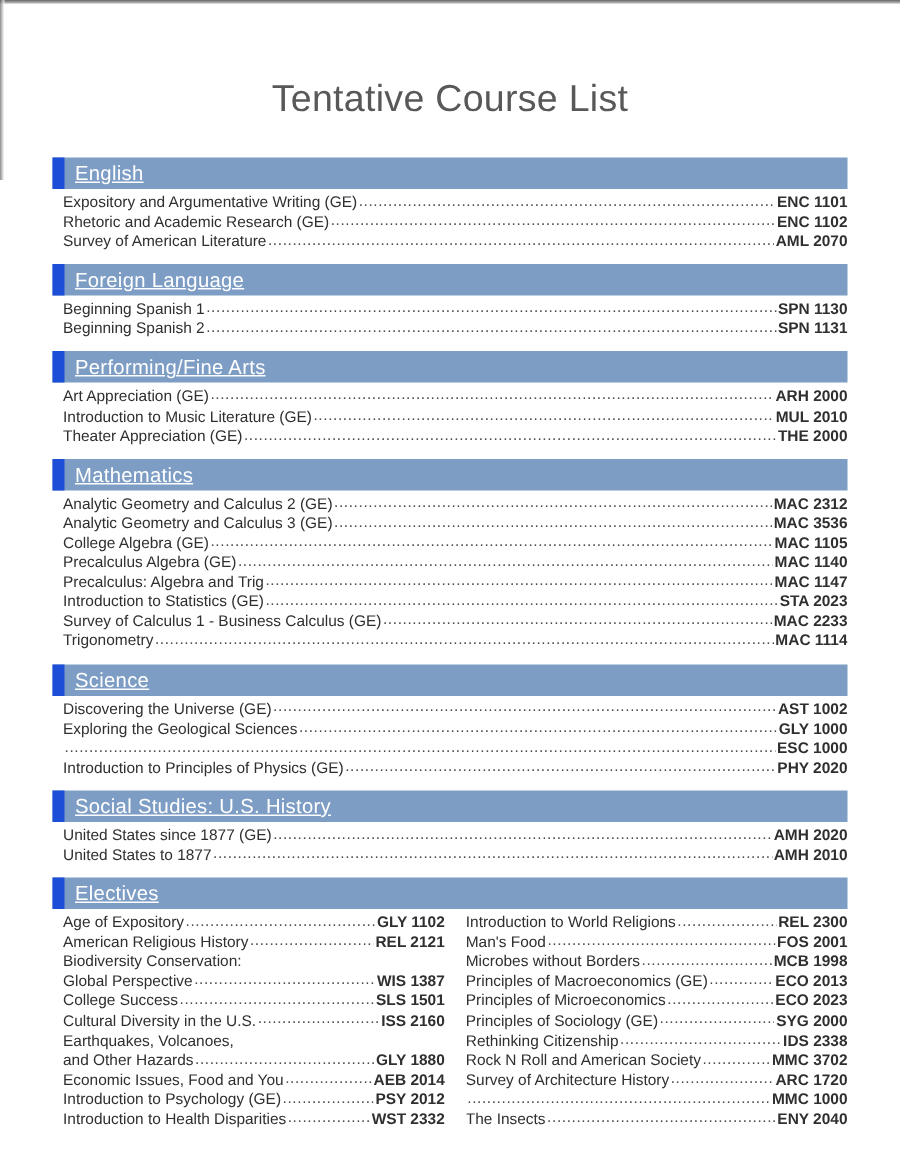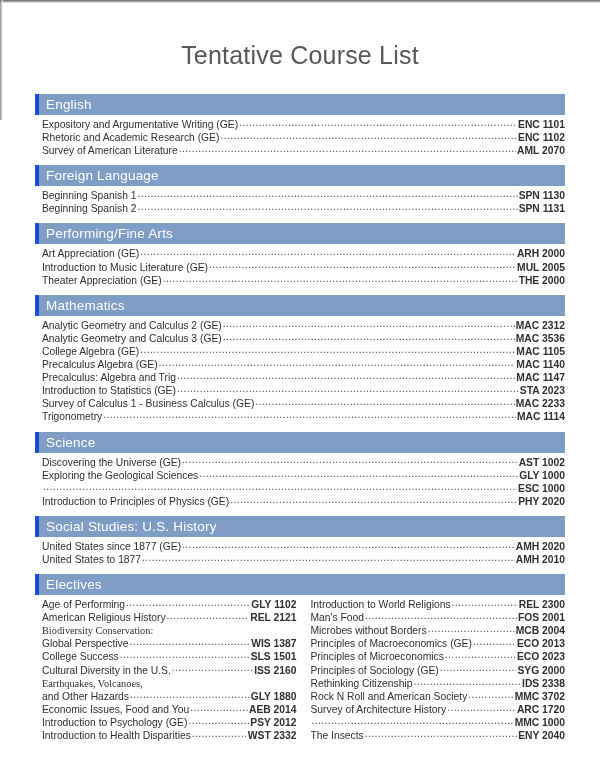--- a/index.html
+++ b/index.html
@@ -37,50 +37,51 @@
     padding: 0;
     box-sizing: border-box;
   }
   .doc-title {
     text-align: center;
     font-size: 25px;
     color: #58585a;
     font-weight: 400;
     letter-spacing: .2px;
     margin: 0;
-    padding-top: 41px;
+    padding-top: 52px;
     padding-bottom: 0;
   }
 
   .sections {
     margin-top: 24px;
     padding-left: 35px;
     padding-right: 35px;
   }
 
   .section {
     margin-bottom: 0;
   }
   .section-header {
     background: #7d9dc4;
-    border-left: 4px solid #1d4ed8;
+    border-left: 8px solid #1d4ed8;
     color: #ffffff;
     font-size: 13.5px;
     line-height: 17px;
     padding: 2px 0 2px 7px;
     font-weight: 400;
     letter-spacing: .2px;
+    text-decoration: underline;
   }
   .section-body {
     padding: 3px 0 8px 7px;
   }
 
   .course-row {
     display: flex;
-    align-items: flex-start;
+    align-items: center;
     font-size: 10.3px;
     line-height: 13.1px;
     color: #2f2f2f;
     white-space: nowrap;
     overflow: hidden;
   }
   .course-name {
     flex: 0 0 auto;
   }
   .leader {
@@ -99,21 +100,21 @@
     white-space: nowrap;
     letter-spacing: .4px;
     color: #4a4a4a;
     font-size: 10.3px;
   }
   .course-code {
     flex: 0 0 auto;
     font-weight: 700;
     color: #2f2f2f;
   }
-  .course-row.cont { display: block; font-family: Liberation Serif, serif; }
+  .course-row.cont { display: block; }
 
   
   .electives-cols {
     display: flex;
     gap: 14px;
     padding: 3px 0 6px 7px;
   }
   .elective-col {
     flex: 1 1 0;
     min-width: 0;
@@ -169,21 +170,21 @@
         <div class="section-header">Performing/Fine Arts</div>
         <div class="section-body">
           <div class="course-row">
             <span class="course-name">Art Appreciation (GE)</span>
             <span class="leader"></span>
             <span class="course-code">ARH 2000</span>
           </div>
           <div class="course-row">
             <span class="course-name">Introduction to Music Literature (GE)</span>
             <span class="leader"></span>
-            <span class="course-code">MUL 2005</span>
+            <span class="course-code">MUL 2010</span>
           </div>
           <div class="course-row">
             <span class="course-name">Theater Appreciation (GE)</span>
             <span class="leader"></span>
             <span class="course-code">THE 2000</span>
           </div>
         </div>
       </div>
       <div class="section">
         <div class="section-header">Mathematics</div>
@@ -270,21 +271,21 @@
         </div>
       </div>
     </div>
 
   <div class="sections" style="margin-top:0;" id="electives-container">
       <div class="section">
         <div class="section-header">Electives</div>
         <div class="electives-cols">
           <div class="elective-col">
             <div class="course-row">
-              <span class="course-name">Age of Performing</span>
+              <span class="course-name">Age of Expository</span>
               <span class="leader"></span>
               <span class="course-code">GLY 1102</span>
             </div>
             <div class="course-row">
               <span class="course-name">American Religious History</span>
               <span class="leader"></span>
               <span class="course-code">REL 2121</span>
             </div>
             <div class="course-row cont"><span class="course-name">Biodiversity Conservation:</span></div>
             <div class="course-row">
@@ -331,21 +332,21 @@
               <span class="course-code">REL 2300</span>
             </div>
             <div class="course-row">
               <span class="course-name">Man's Food</span>
               <span class="leader"></span>
               <span class="course-code">FOS 2001</span>
             </div>
             <div class="course-row">
               <span class="course-name">Microbes without Borders</span>
               <span class="leader"></span>
-              <span class="course-code">MCB 2004</span>
+              <span class="course-code">MCB 1998</span>
             </div>
             <div class="course-row">
               <span class="course-name">Principles of Macroeconomics (GE)</span>
               <span class="leader"></span>
               <span class="course-code">ECO 2013</span>
             </div>
             <div class="course-row">
               <span class="course-name">Principles of Microeconomics</span>
               <span class="leader"></span>
               <span class="course-code">ECO 2023</span>

